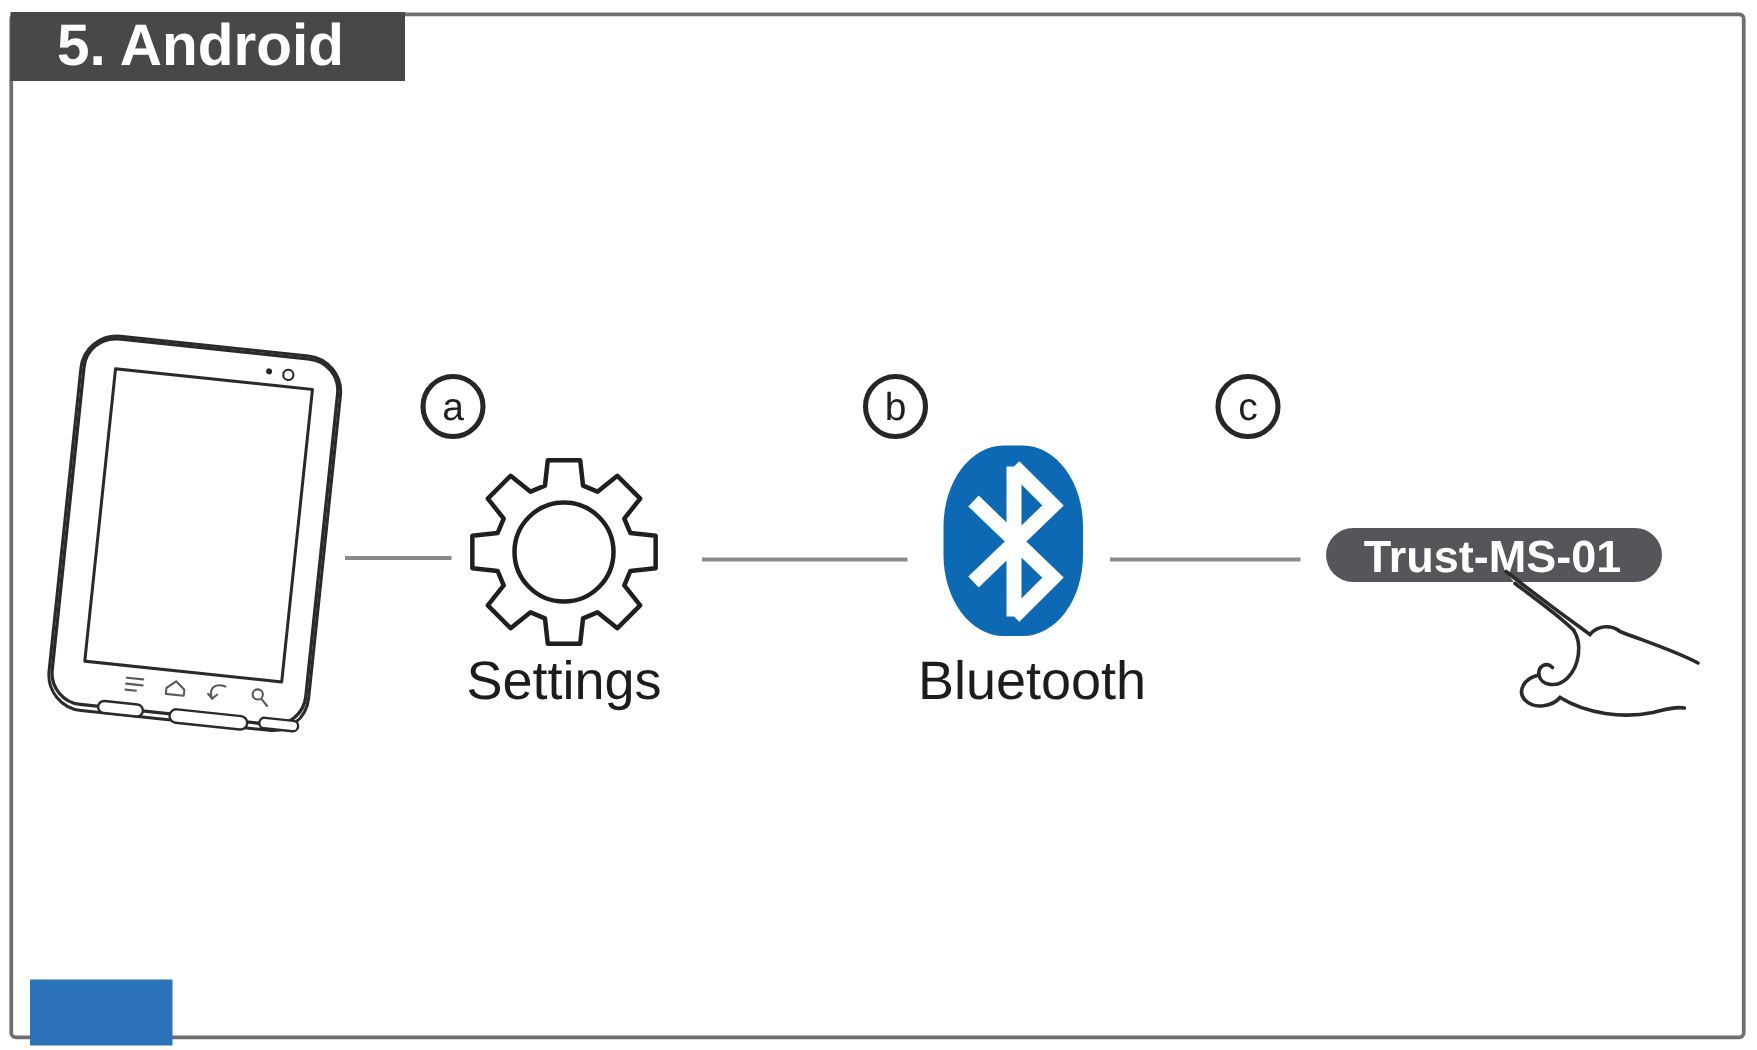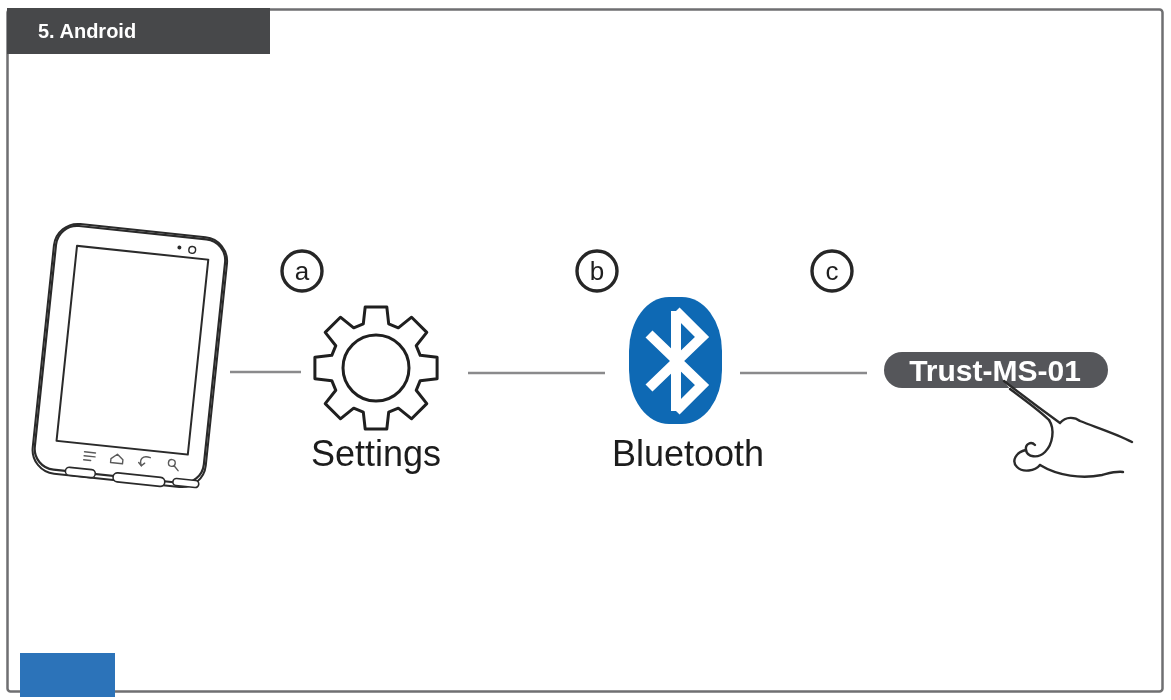--- a/index.html
+++ b/index.html
@@ -1,21 +1,21 @@
 <!DOCTYPE html>
 <html><head>
 <meta charset="utf-8">
 <style>
   html,body{margin:0;padding:0;background:#ffffff;}
   #stage{position:relative;width:1171px;height:700px;background:#ffffff;overflow:hidden;
          font-family:"Liberation Sans",sans-serif;}
   #diagram{position:absolute;left:0;top:0;z-index:1;}
   #banner{position:absolute;left:7px;top:8px;width:263px;height:46px;background:#47484a;z-index:2;
           display:flex;align-items:center;}
-  #banner span{color:#ffffff;font-weight:bold;font-size:20px;padding-left:31px;letter-spacing:0px;}
+  #banner span{color:#ffffff;font-weight:bold;font-size:39px;padding-left:31px;letter-spacing:0px;}
   text{font-family:"Liberation Sans",sans-serif;}
 </style>
 </head>
 <body>
 
 <div id="stage">
 
   <div id="banner">
     <span>5. Android</span>
   </div>

